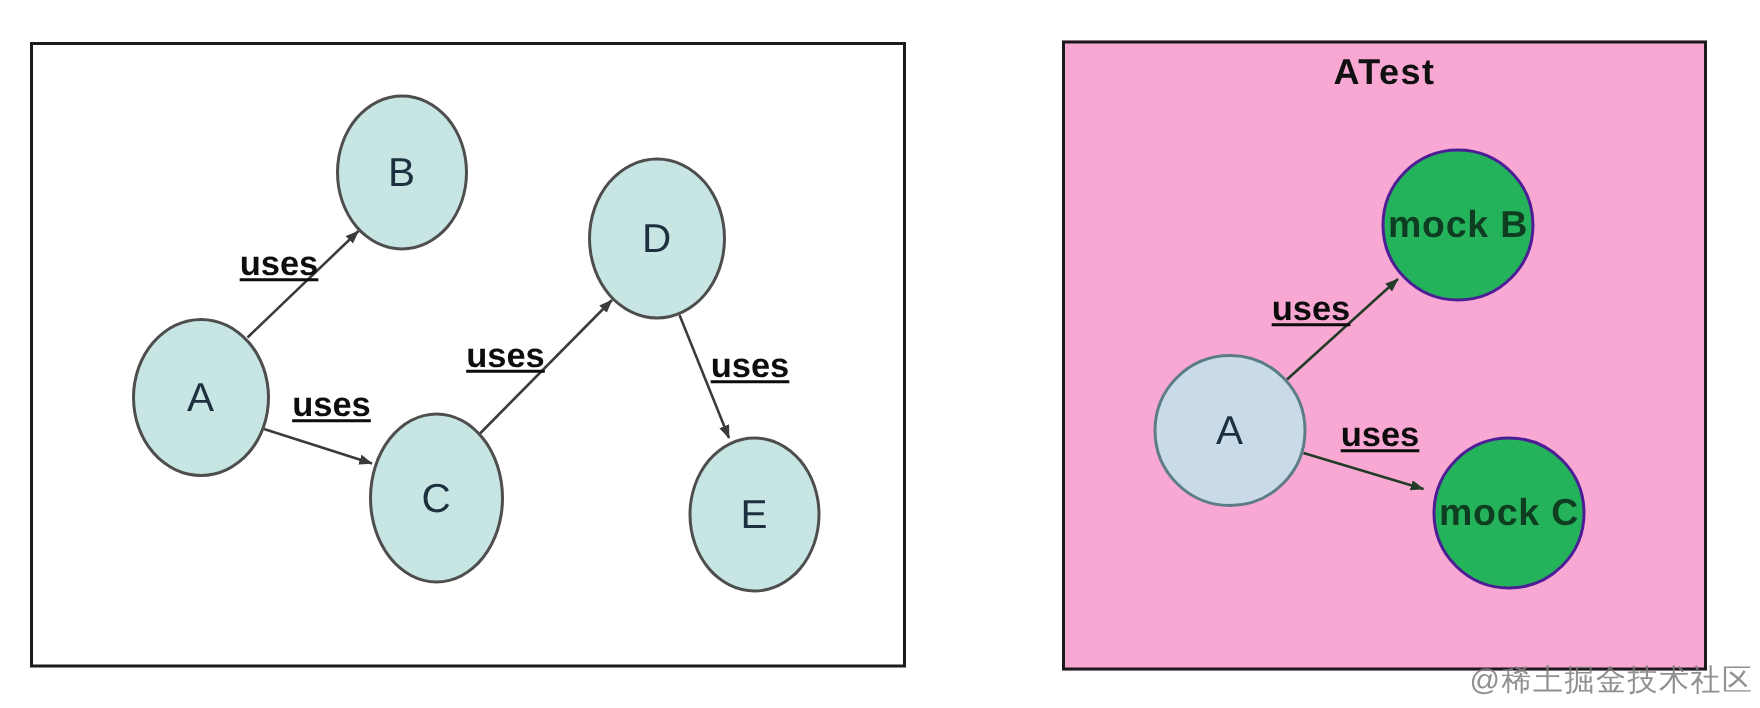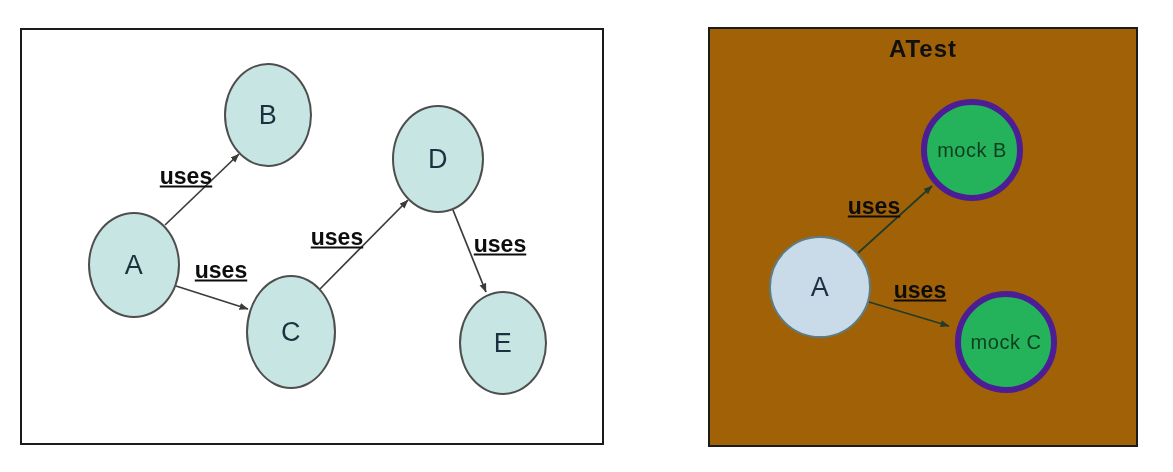--- a/index.html
+++ b/index.html
@@ -18,21 +18,21 @@
   .panel { position: absolute; }
   .panel-left {
     left: 20px; top: 28px;
     width: 584px; height: 417px;
     background: #ffffff;
     border: 2px solid #1b1b1b;
   }
   .panel-right {
     left: 708px; top: 27px;
     width: 430px; height: 420px;
-    background: #a16207;
+    background: #f9a8d4;
     border: 2px solid #1b1b1b;
   }
 
   .edge-layer {
     position: absolute;
     left: 0; top: 0;
     width: 100%; height: 100%;
     pointer-events: none;
   }
 
@@ -50,24 +50,24 @@
   .node-plain {
     background: #c7e5e2;
     border: 2px solid #4e4e4e;
   }
   .node-a-right {
     background: #c9dbe9;
     border: 2px solid #5c7d87;
   }
   .node-mock {
     background: #24b35b;
-    border: 6px solid #4c1d95;
+    border: 2px solid #4c1d95;
     color: #0f3d22;
-    font-size: 20px;
-    font-weight: normal;
+    font-size: 25px;
+    font-weight: bold;
   }
 
   
   .ln-a { left: 66px;  top: 182px; width: 92px; height: 106px; }
   .ln-b { left: 202px; top: 33px;  width: 88px; height: 104px; }
   .ln-c { left: 224px; top: 245px; width: 90px; height: 114px; }
   .ln-d { left: 370px; top: 75px;  width: 92px; height: 108px; }
   .ln-e { left: 437px; top: 261px; width: 88px; height: 104px; }
 
   
@@ -162,14 +162,15 @@
     </svg>
 
     <div class="node node-a-right rn-a">A</div>
     <div class="node node-mock rn-mockb">mock B</div>
     <div class="node node-mock rn-mockc">mock C</div>
 
     <span class="edge-label el-amb">uses</span>
     <span class="edge-label el-amc">uses</span>
   </div>
 
+  <div class="watermark">@稀土掘金技术社区</div>
 
 </div>
 
 </body></html>

